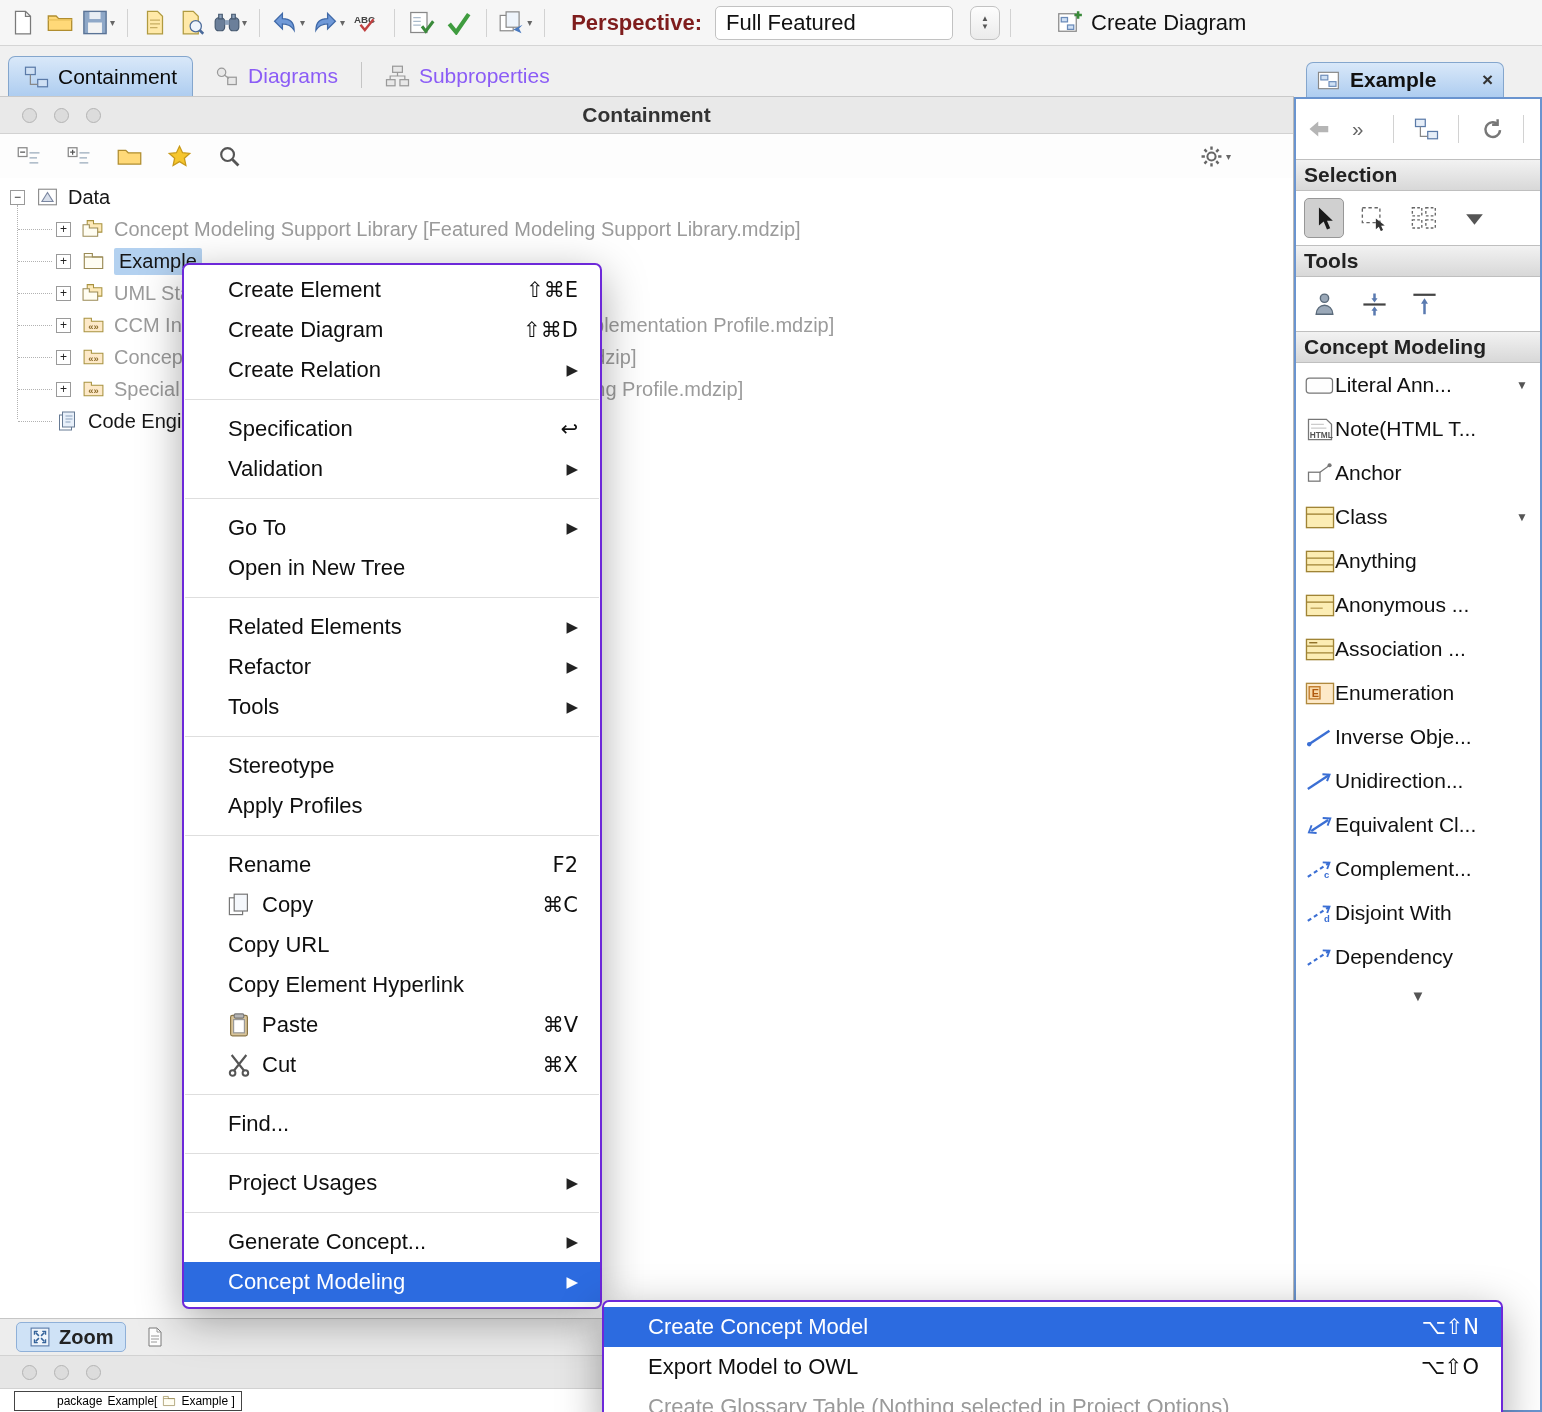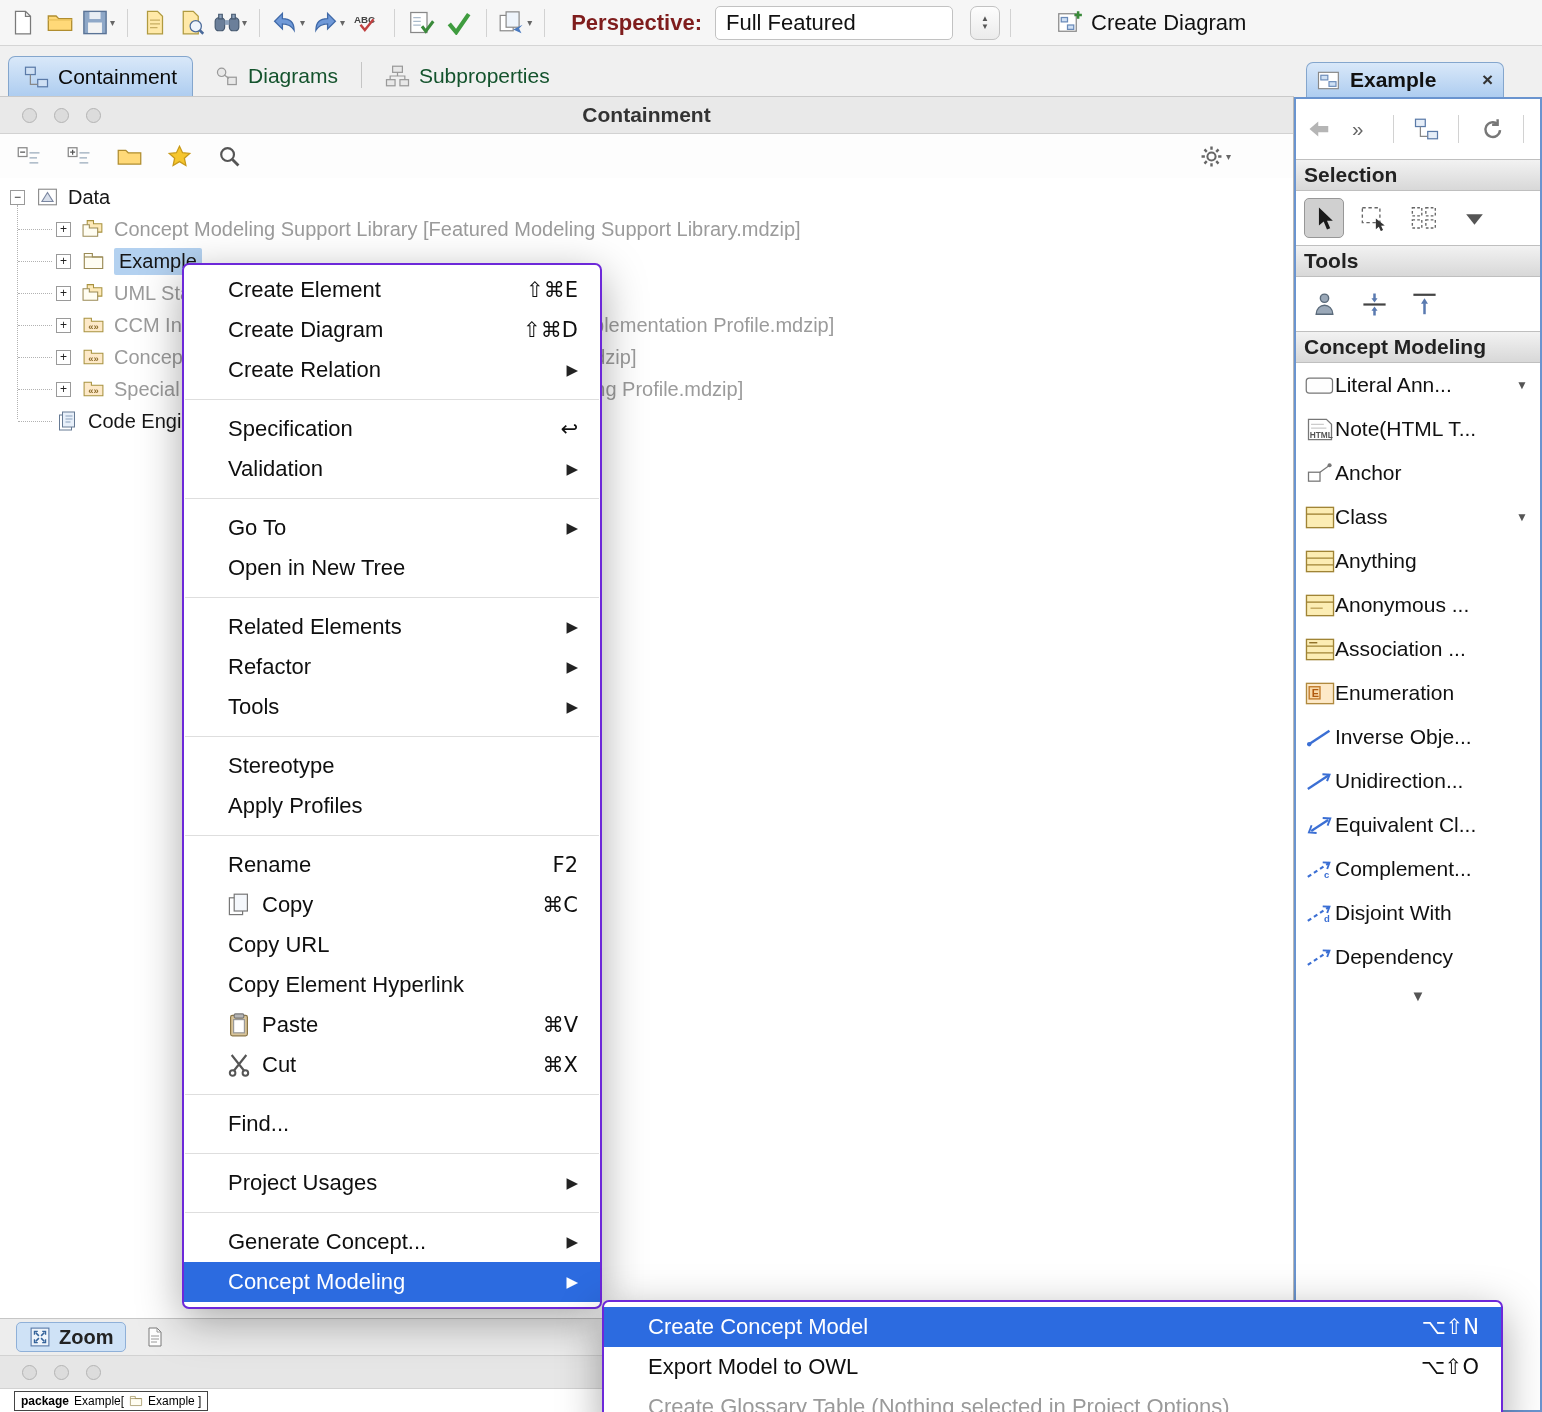--- a/index.html
+++ b/index.html
@@ -15,21 +15,21 @@
 .dd{font-size:10px;color:#666;}
 .tsep{width:1px;height:28px;background:#d2d2d2;margin:0 7px;flex:none;}
 .persp-label{font-weight:bold;font-size:22px;color:#7f1d1d;margin:0 10px 0 16px;white-space:nowrap;}
 .combo{width:238px;height:34px;background:#fff;border:1px solid #c2c2c2;border-radius:5px;display:flex;align-items:center;padding:0 10px;font-size:22px;color:#111;white-space:nowrap;}
 .stepper{width:30px;height:34px;margin-left:14px;background:linear-gradient(#fdfdfd,#ebebeb);border:1px solid #c2c2c2;border-radius:7px;display:flex;flex-direction:column;align-items:center;justify-content:center;line-height:1;color:#555;}
 .stepper span{font-size:8px;}
 .cd-btn{margin-left:34px;gap:8px;}
 .cd-label{font-size:22px;color:#111;white-space:nowrap;}
 
 .tab-row{position:absolute;top:46px;left:0;width:1294px;height:51px;background:#f0f0f0;border-bottom:1px solid #c9c9c9;display:flex;align-items:flex-end;padding:0 8px;gap:6px;}
-.tab{display:flex;align-items:center;gap:9px;height:40px;padding:0 15px;font-size:21px;color:#14532d;border-radius:7px 7px 0 0;white-space:nowrap;}
+.tab{display:flex;align-items:center;gap:9px;height:40px;padding:0 15px;font-size:21px;color:#8b5cf6;border-radius:7px 7px 0 0;white-space:nowrap;}
 .tab .ic{width:25px;height:22px;}
 .tab.active{background:linear-gradient(#d9e8f9,#aecdf0);border:1px solid #84a6cd;border-bottom:none;color:#0a0a0a;}
 .tab-sep{width:1px;height:26px;background:#c5c5c5;margin:0 2px 8px;}
 
 .left-panel{position:absolute;top:97px;left:0;width:1294px;bottom:0;background:#fff;border-right:1px solid #b8b8b8;}
 .panel-header{position:relative;height:37px;background:#e9e9e9;border-bottom:1px solid #d2d2d2;display:flex;align-items:center;justify-content:center;font-size:21px;font-weight:bold;color:#333;}
 .traffic{position:absolute;left:22px;top:0;bottom:0;display:flex;align-items:center;}
 .tl{width:15px;height:15px;border-radius:50%;background:#dcdcdc;border:1px solid #b4b4b4;margin-right:17px;}
 .tree-toolbar{position:relative;height:44px;display:flex;align-items:center;padding:0 12px;gap:16px;background:#fdfdfd;}
 .tree-toolbar .ic{width:25px;height:23px;}
@@ -47,21 +47,21 @@
 .tree-label.selected{background:#b3d1f0;padding:2px 5px;border-radius:2px;}
 
 .bottom-area{position:absolute;left:0;bottom:0;width:1294px;height:94px;background:#ededed;border-top:1px solid #c6c6c6;}
 .bottom-tabs{height:37px;display:flex;align-items:center;padding:0 16px;gap:12px;border-bottom:1px solid #d2d2d2;}
 .zoom-tab{display:flex;align-items:center;gap:8px;height:30px;padding:0 12px;background:#cfe2f6;border:1px solid #8fb0d8;border-radius:5px;font-size:20px;font-weight:bold;color:#222;}
 .zoom-tab .ic,.bottom-tabs .tb .ic{width:22px;height:20px;}
 .bottom-traffic{height:33px;display:flex;align-items:center;padding-left:22px;background:#e6e6e6;border-bottom:1px solid #d2d2d2;}
 .preview-strip{height:23px;background:#fff;display:flex;align-items:center;}
 .preview-box{margin-left:14px;border:1px solid #444;font-size:12px;display:flex;align-items:center;gap:5px;padding:0 6px;height:20px;background:#fff;white-space:nowrap;}
 .preview-box .ic{width:14px;height:12px;}
-.pk{font-weight:bold;}
+.pk{font-weight:normal;margin-left:36px;}
 
 .right-panel{position:absolute;left:1294px;top:62px;right:0;bottom:0;}
 .rp-tab{display:flex;align-items:center;gap:9px;height:35px;width:198px;margin-left:12px;padding:0 10px;background:linear-gradient(#d9e8f9,#aecdf0);border:1px solid #84a6cd;border-bottom:none;border-radius:7px 7px 0 0;font-size:21px;font-weight:bold;color:#111;}
 .rp-tab .ic{width:24px;height:21px;}
 .rp-close{margin-left:auto;font-size:19px;color:#333;}
 .rp-content{position:absolute;top:35px;left:0;right:0;bottom:0;background:#fff;border:2px solid #6a94cf;overflow:hidden;}
 .rp-toolbar{height:60px;display:flex;align-items:center;padding:0 6px;gap:8px;}
 .rp-toolbar .ic{width:25px;height:22px;}
 .sec-h{height:32px;background:linear-gradient(#f2f2f2,#d8d8d8);border-top:1px solid #bfbfbf;border-bottom:1px solid #bfbfbf;display:flex;align-items:center;padding:0 8px;font-size:21px;font-weight:bold;color:#222;}
 .tool-row{height:54px;display:flex;align-items:center;padding:0 8px;gap:10px;}

